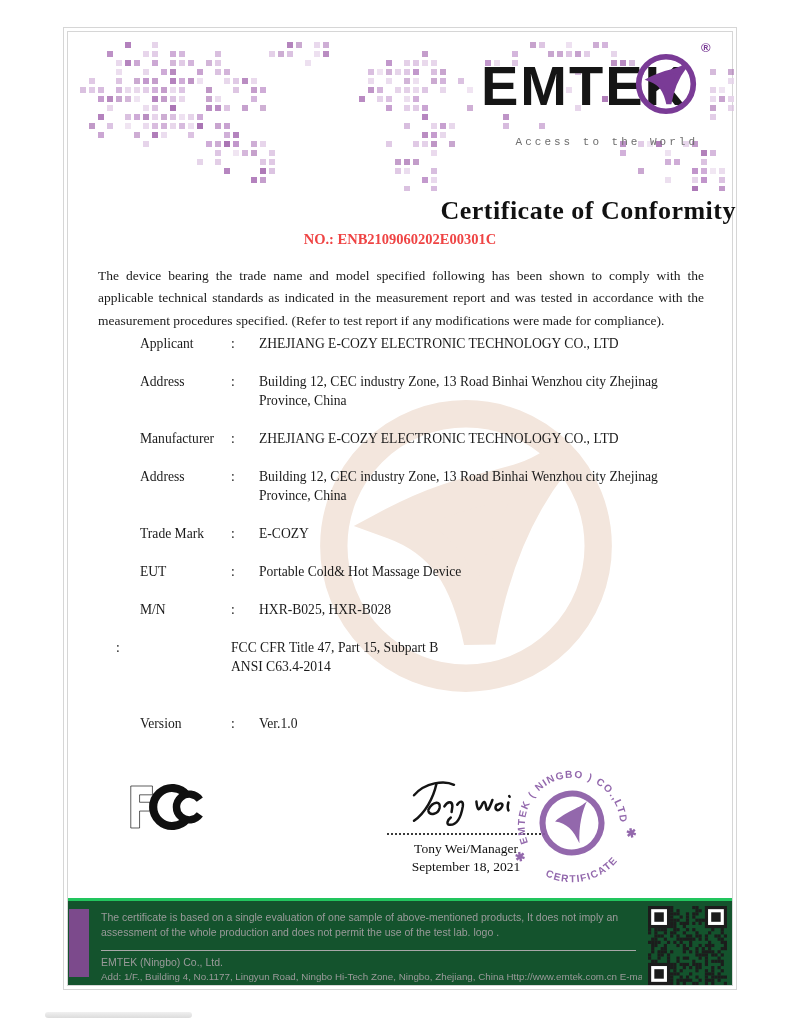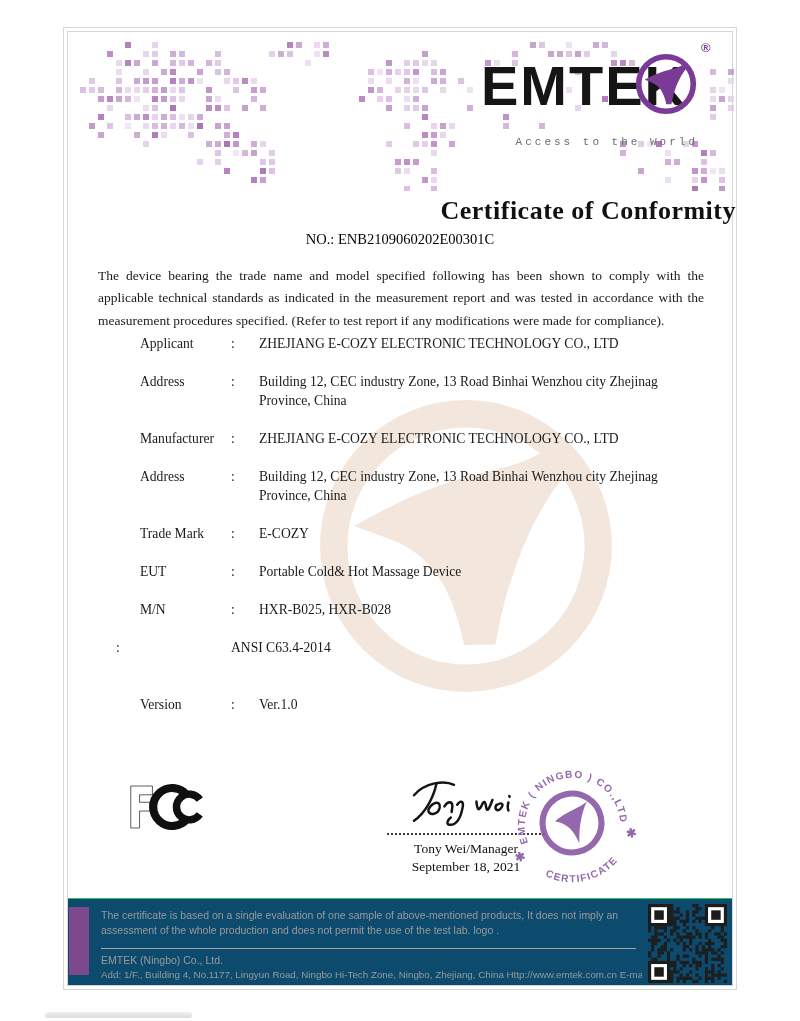--- a/index.html
+++ b/index.html
@@ -20,21 +20,21 @@
   .logo-circle{position:absolute;left:570px;top:0;width:64px;height:64px;}
   .reg{position:absolute;left:637px;top:-12px;font-family:"Liberation Sans",sans-serif;
     font-size:13px;color:var(--logo-purple);font-weight:bold;}
   .tagline{position:absolute;left:434px;top:108px;width:200px;text-align:right;z-index:2;
     font-family:"Liberation Mono","DejaVu Sans Mono",monospace;font-size:11px;
     letter-spacing:3px;color:#6e6e6e;white-space:nowrap;}
   .watermark{position:absolute;left:247px;top:363px;width:310px;height:310px;z-index:0;}
   .title{position:absolute;left:0;top:168px;width:100%;text-align:right;z-index:2;
     font-size:26px;font-weight:bold;letter-spacing:.5px;color:#111;}
   .cert-no{position:absolute;left:0;top:203px;width:100%;text-align:center;z-index:2;
-    font-size:14.5px;font-weight:normal;color:#000000;}
+    font-size:14.5px;font-weight:bold;color:#ef4444;}
   .intro{position:absolute;left:34px;top:237px;width:606px;z-index:2;font-size:13.5px;
     line-height:22.4px;text-align:justify;color:#1a1a1a;}
   .fields{position:absolute;left:52px;top:306px;width:590px;z-index:2;font-size:13.6px;}
   .field-row{display:grid;grid-template-columns:115px 28px 1fr;line-height:19px;margin-bottom:19px;}
   .field-row.version-row{margin-top:38px;}
   .f-label{color:#1a1a1a;margin-left:24px;}
   .f-colon{color:#1a1a1a;}
   .f-value div{white-space:nowrap;color:#1a1a1a;}
   .fcc{position:absolute;left:60px;top:746px;width:88px;height:66px;z-index:2;}
   .sig-block{position:absolute;left:322px;top:748px;width:160px;z-index:2;text-align:center;}
@@ -44,22 +44,22 @@
   .sig-date{font-size:13.5px;margin-top:2px;color:#111;}
   .sr{position:absolute;width:1px;height:1px;overflow:hidden;clip:rect(0 0 0 0);}
   .stamp{position:absolute;left:443px;top:730px;width:130px;height:130px;z-index:3;opacity:.92;}
   .stampg{transform:rotate(-12deg);}
   .stamp text{fill:var(--stamp-purple);font-family:"Liberation Sans",sans-serif;
     font-weight:bold;font-size:10px;letter-spacing:1.3px;}
   .stamp .star{font-size:12px;letter-spacing:0;}
   .stamp circle{stroke:var(--stamp-purple);fill:none;stroke-width:6;}
   .stamp use{fill:var(--stamp-purple);}
   .footer{position:absolute;left:4px;right:4px;top:870px;bottom:4px;z-index:2;
-    border-top:1px solid #22c55e;font-family:"Liberation Sans","DejaVu Sans",sans-serif;
-    color:var(--footer-text);background:#0c4a6e;}
+    border-top:3px solid #22c55e;font-family:"Liberation Sans","DejaVu Sans",sans-serif;
+    color:var(--footer-text);background:#14532d;}
   .footer-accent{position:absolute;left:1px;top:8px;width:20px;height:68px;background:var(--purple);}
   .disclaimer{position:absolute;left:33px;top:9px;right:96px;font-size:10.5px;line-height:15px;}
   .footer-divider{position:absolute;left:33px;right:96px;top:49px;border-top:1px solid #a8a8a8;}
   .footer-company{position:absolute;left:33px;top:55px;font-size:10.5px;}
   .footer-address{position:absolute;left:33px;top:70px;right:90px;font-size:9.8px;white-space:nowrap;overflow:hidden;}
   .qr{position:absolute;right:5px;top:5px;width:79px;height:79px;}
   .bottom-bar{position:absolute;left:45px;top:1012px;width:147px;height:6px;border-radius:3px;
     background:linear-gradient(#f0f0f0,#dcdcdc);}
   .fcc path,.fcc circle{fill:none;stroke:#101010;}
   .sig-svg path{fill:none;stroke:#141414;stroke-width:3.1;stroke-linecap:round;stroke-linejoin:round;}
@@ -409,20 +409,21 @@
         <div class="field-row">
           <div class="f-label">M/N</div>
           <div class="f-colon">:</div>
           <div class="f-value">
             <div>HXR-B025, HXR-B028</div>
           </div>
         </div>
         <div class="field-row">
           <div class="f-colon">:</div>
           <div class="f-value">
+            <div>FCC CFR Title 47, Part 15, Subpart B</div>
             <div>ANSI C63.4-2014</div>
           </div>
         </div>
         <div class="field-row version-row">
           <div class="f-label">Version</div>
           <div class="f-colon">:</div>
           <div class="f-value">
             <div>Ver.1.0</div>
           </div>
         </div>

